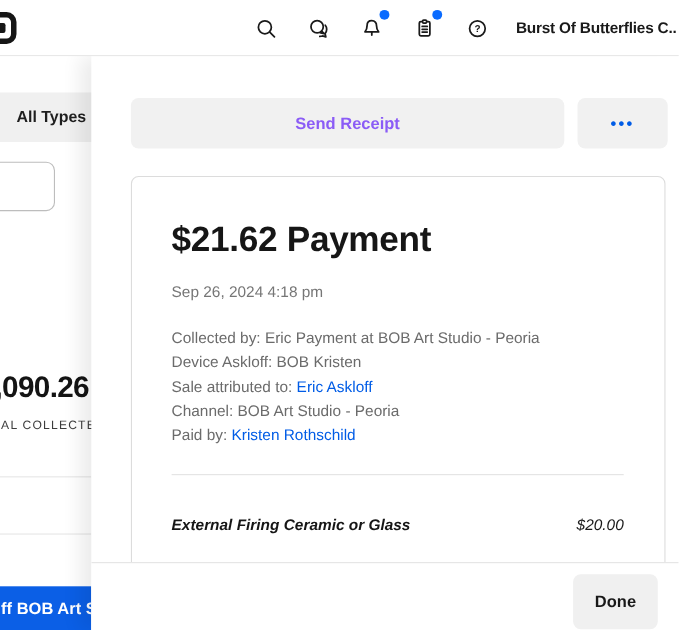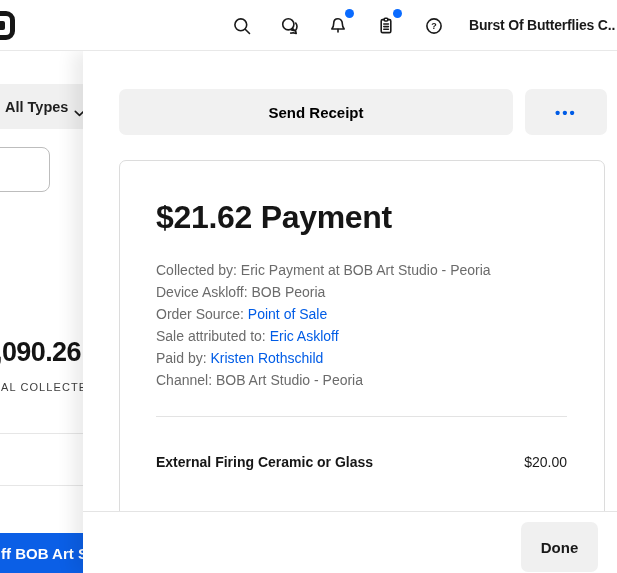--- a/index.html
+++ b/index.html
@@ -34,21 +34,21 @@
     font-size:14px; font-weight:700; letter-spacing:-0.2px; white-space:nowrap; overflow:hidden;
   }
 
   
   .bg-page { position:absolute; left:0; top:51px; width:617px; height:522px; z-index:1; }
   .filter-chip {
     position:absolute; left:-20px; top:33px; width:122px; height:45px;
     background:#f0f0f0; border-radius:8px; display:flex; align-items:center;
     padding-left:25px; gap:6px; cursor:pointer;
   }
-  .filter-chip .label { font-size:14.5px; font-weight:600; color:#1f1f1f; white-space:nowrap; }
+  .filter-chip .label { font-size:14.5px; font-weight:600; color:#1f1f1f; white-space:nowrap;margin-left:10px; }
   .chev { display:inline-block; width:11px; height:7px; }
   .bg-input {
     position:absolute; left:-40px; top:96px; width:90px; height:45px;
     background:#fff; border:1px solid #bdbdbd; border-radius:8px;
   }
   .bg-amount {
     position:absolute; left:-5px; top:286px; font-size:27px; font-weight:700;
     letter-spacing:-0.6px; color:#141414; white-space:nowrap;
   }
   .bg-caption {
@@ -72,39 +72,39 @@
     background:#fff; z-index:10; box-shadow:-10px 0 16px rgba(0,0,0,0.08);
     overflow:hidden;
   }
   .btn {
     display:flex; align-items:center; justify-content:center;
     background:#f1f1f1; border-radius:7px; cursor:pointer; border:none;
     font-family:"Liberation Sans", sans-serif;
   }
   .send-receipt-btn {
     position:absolute; left:36px; top:38px; width:394px; height:46px;
-    color:#000000; font-size:15px; font-weight:700;
+    color:#8b5cf6; font-size:15px; font-weight:700;
   }
   .more-btn {
     position:absolute; left:442px; top:38px; width:82px; height:46px;
     color:#005ce6; font-size:15px; font-weight:700; letter-spacing:2px;
   }
   .card {
     position:absolute; left:36px; top:109px; width:486px; height:420px;
     background:#fff; border:1px solid #dcdcdc; border-radius:7px;
     padding:38px 37px 0 36px; z-index:2;
   }
   .pay-title { font-size:32px; font-weight:700; letter-spacing:-0.3px; color:#161616; }
   .pay-date  { margin-top:21px; font-size:14px; color:#767676; }
   .details   { margin-top:23px; font-size:14px; color:#6b6b6b; line-height:22px; }
   .detail-row { white-space:nowrap; }
   .detail-row .link { color:#005ce6; cursor:pointer; }
   .card-divider { margin-top:25px; height:1px; background:#e3e3e3; }
   .item-row {
-    margin-top:37px; display:flex; justify-content:space-between; align-items:flex-start;
+    margin-top:37px; display:flex; justify-content:space-between; align-items:flex-start;font-style:italic;
   }
   .item-name  { font-size:14px; font-weight:700; color:#161616; }
   .item-price { font-size:14px; font-weight:400; color:#1a1a1a; }
 
   .panel-footer {
     position:absolute; left:0; top:460px; width:534px; height:62px;
     background:#fff; border-top:1px solid #e4e4e4; z-index:5;
   }
   .done-btn {
     position:absolute; left:438px; top:10px; width:77px; height:50px;
@@ -188,39 +188,37 @@
 </div>
 
 <section class="panel">
 
   <button class="btn send-receipt-btn">Send Receipt</button>
 
   <button class="btn more-btn">•••</button>
 
   <div class="card">
     <div class="pay-title">$21.62 Payment</div>
+    <div class="pay-date">Sep 26, 2024 4:18 pm</div>
 
     <div class="details">
       <div class="detail-row">
         <span>Collected by: </span><span>Eric Payment at BOB Art Studio - Peoria</span>
       </div>
       <div class="detail-row">
-        <span>Device Askloff: </span><span>BOB Peoria</span>
-      </div>
-      <div class="detail-row">
-        <span>Order Source: </span><span class="link">Point of Sale</span>
+        <span>Device Askloff: </span><span>BOB Kristen</span>
       </div>
       <div class="detail-row">
         <span>Sale attributed to: </span><span class="link">Eric Askloff</span>
       </div>
       <div class="detail-row">
+        <span>Channel: </span><span>BOB Art Studio - Peoria</span>
+      </div>
+      <div class="detail-row">
         <span>Paid by: </span><span class="link">Kristen Rothschild</span>
-      </div>
-      <div class="detail-row">
-        <span>Channel: </span><span>BOB Art Studio - Peoria</span>
       </div>
     </div>
 
     <div class="card-divider"></div>
 
     <div class="item-row">
       <span class="item-name">External Firing Ceramic or Glass</span>
       <span class="item-price">$20.00</span>
     </div>
   </div>

